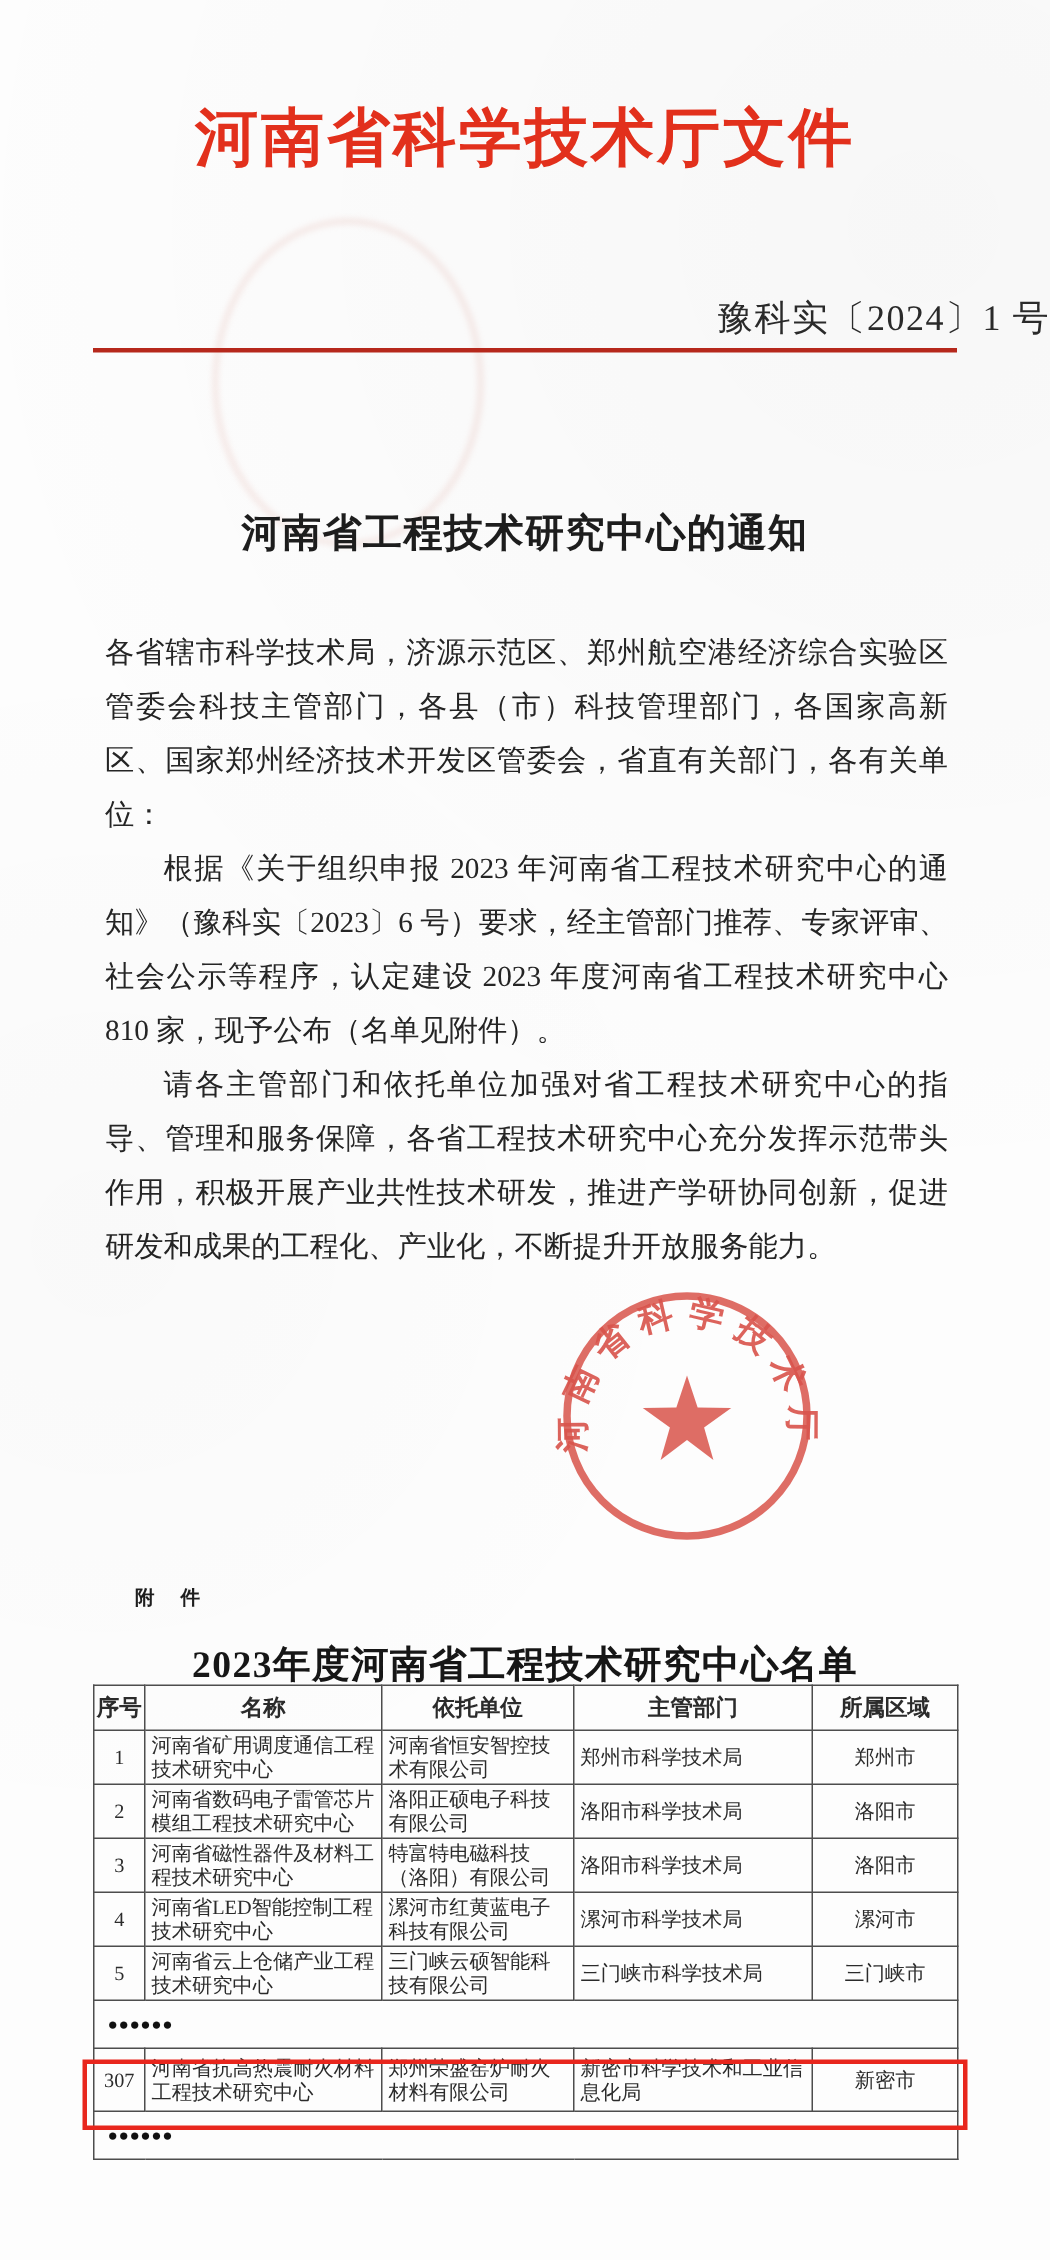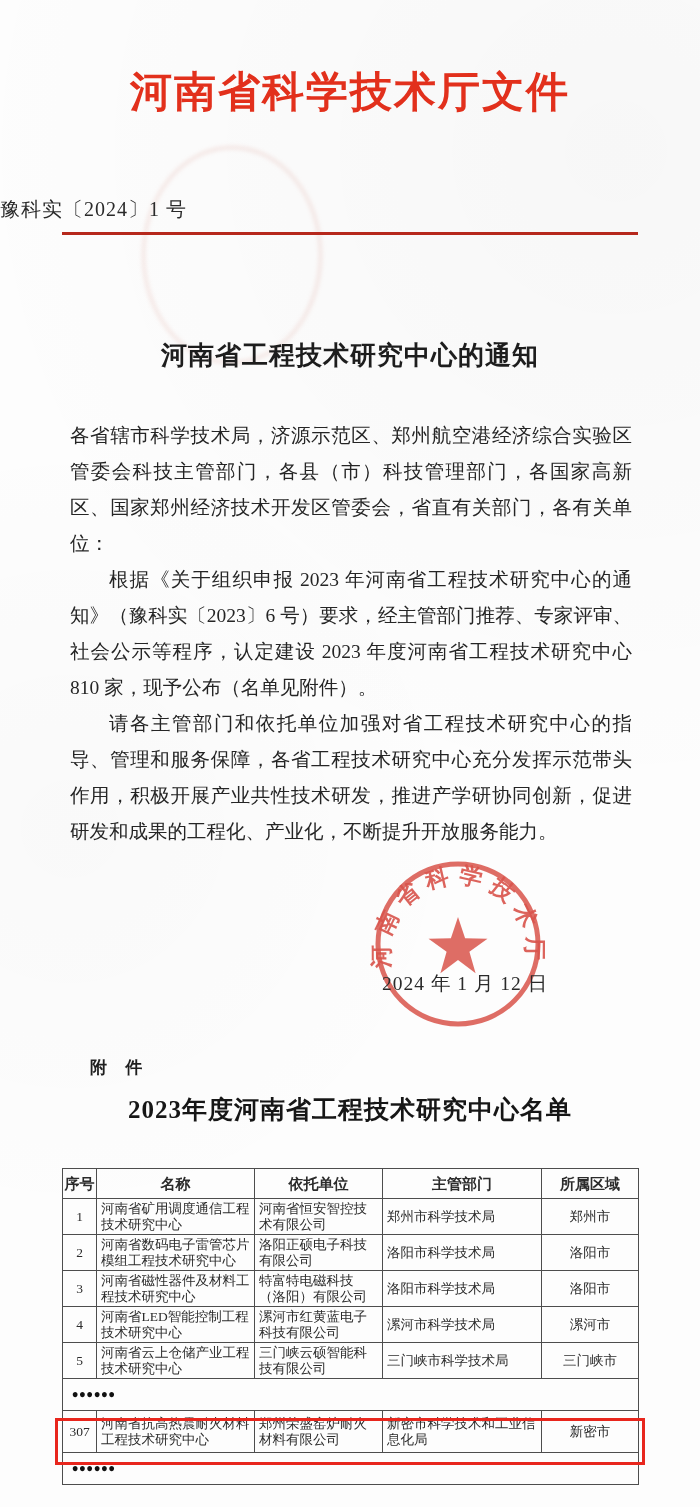--- a/index.html
+++ b/index.html
@@ -18,21 +18,21 @@
     text-align:center; font-size:42px; font-weight:bold;
     color:#e2301c; letter-spacing:2px; white-space:nowrap;
   }
   .ghost-stamp {
     position:absolute; left:142px; top:146px; width:180px; height:218px;
     border:3px solid rgba(226,168,160,0.30); border-radius:50%;
     filter:blur(2px);
   }
   .doc-number {
     position:absolute; top:196px; left:0; width:100%;
-    text-align:left; font-size:20px; color:#2a2a2a; letter-spacing:1px;
+    text-align:right; font-size:24px; color:#2a2a2a; letter-spacing:1px;
   }
   .red-rule {
     position:absolute; top:232px; left:62px; width:576px; height:3px;
     background:#b6281c;
   }
   .doc-title { position:absolute; left:0; width:100%; text-align:center;
     font-size:26px; font-weight:bold; color:#1d1d1d; letter-spacing:1px; }
   .doc-title.l1 { top:299px; }
   .doc-title.l2 { top:338px; }
   .body-text {
@@ -41,28 +41,28 @@
   }
   .body-text p.indent { text-indent:2em; }
   .attach-line { margin-top:26px; text-indent:2em; }
   .seal { position:absolute; left:370px; top:856px; width:176px; height:176px;
     mix-blend-mode:multiply; opacity:0.92; }
   .issue-date {
     position:absolute; left:382px; top:970px; font-size:19.5px;
     color:#2a2a2a; letter-spacing:1px; white-space:nowrap;
   }
   .annex-label {
-    position:absolute; left:90px; top:1056px; font-size:17px; font-weight:bold;
+    position:absolute; left:90px; top:1056px; font-size:13px; font-weight:bold;
     color:#1e1e1e; letter-spacing:7px;
   }
   .annex-title {
     position:absolute; top:1093px; left:0; width:100%; text-align:center;
     font-size:25px; font-weight:bold; color:#161616; letter-spacing:1px;
   }
-  .table-wrap { position:absolute; left:62px; top:1168px; width:576px; }
+  .table-wrap { position:absolute; left:62px; top:1123px; width:576px; }
   table.annex {
     border-collapse:collapse; width:576px; table-layout:fixed;
     font-size:13.5px; color:#2b2b2b;
   }
   table.annex td, table.annex th { border:1px solid #4d4d4d; line-height:16px; overflow:hidden; }
   table.annex th { height:30px; font-size:15px; font-weight:bold; text-align:center; }
   table.annex td { height:36px; padding:1px 4px; }
   td.c-idx, td.c-region { text-align:center; }
   td.c-name, td.c-unit, td.c-dept { text-align:left; }
   tr.dots td { height:32px; padding-left:9px; font-weight:bold; font-size:18px; letter-spacing:1px; color:#111; }
@@ -95,21 +95,20 @@
 
   <svg class="seal" viewBox="0 0 176 176" aria-hidden="true">
     <circle cx="88" cy="88" r="80" fill="none" stroke="#d8453c" stroke-width="5" opacity="0.85"></circle>
     <polygon points="88,61 95.1,82.3 117.5,82.7 99.4,95.7 105.6,117.3 88,104 70.4,117.3 76.6,95.7 58.5,82.7 80.9,82.3" fill="#d8453c" opacity="0.85"></polygon>
     <path id="sealArc" d="M 24,122 A 69,69 0 1 1 152,122" fill="none"></path>
     <text font-size="23" fill="#d8453c" opacity="0.9" letter-spacing="8" font-family="'Liberation Serif','DejaVu Serif',serif" font-weight="bold">
       <textPath href="#sealArc" startOffset="50%" text-anchor="middle">河南省科学技术厅</textPath>
     </text>
   </svg>
 
-  <div class="issue-date">2024 年 1 月 12 日</div>
 
   <div class="annex-label">附 件</div>
 
   <div class="annex-title">2023年度河南省工程技术研究中心名单</div>
 
   <div class="table-wrap">
     <table class="annex">
       <colgroup>
         <col style="width:34px">
           <col style="width:158px">

